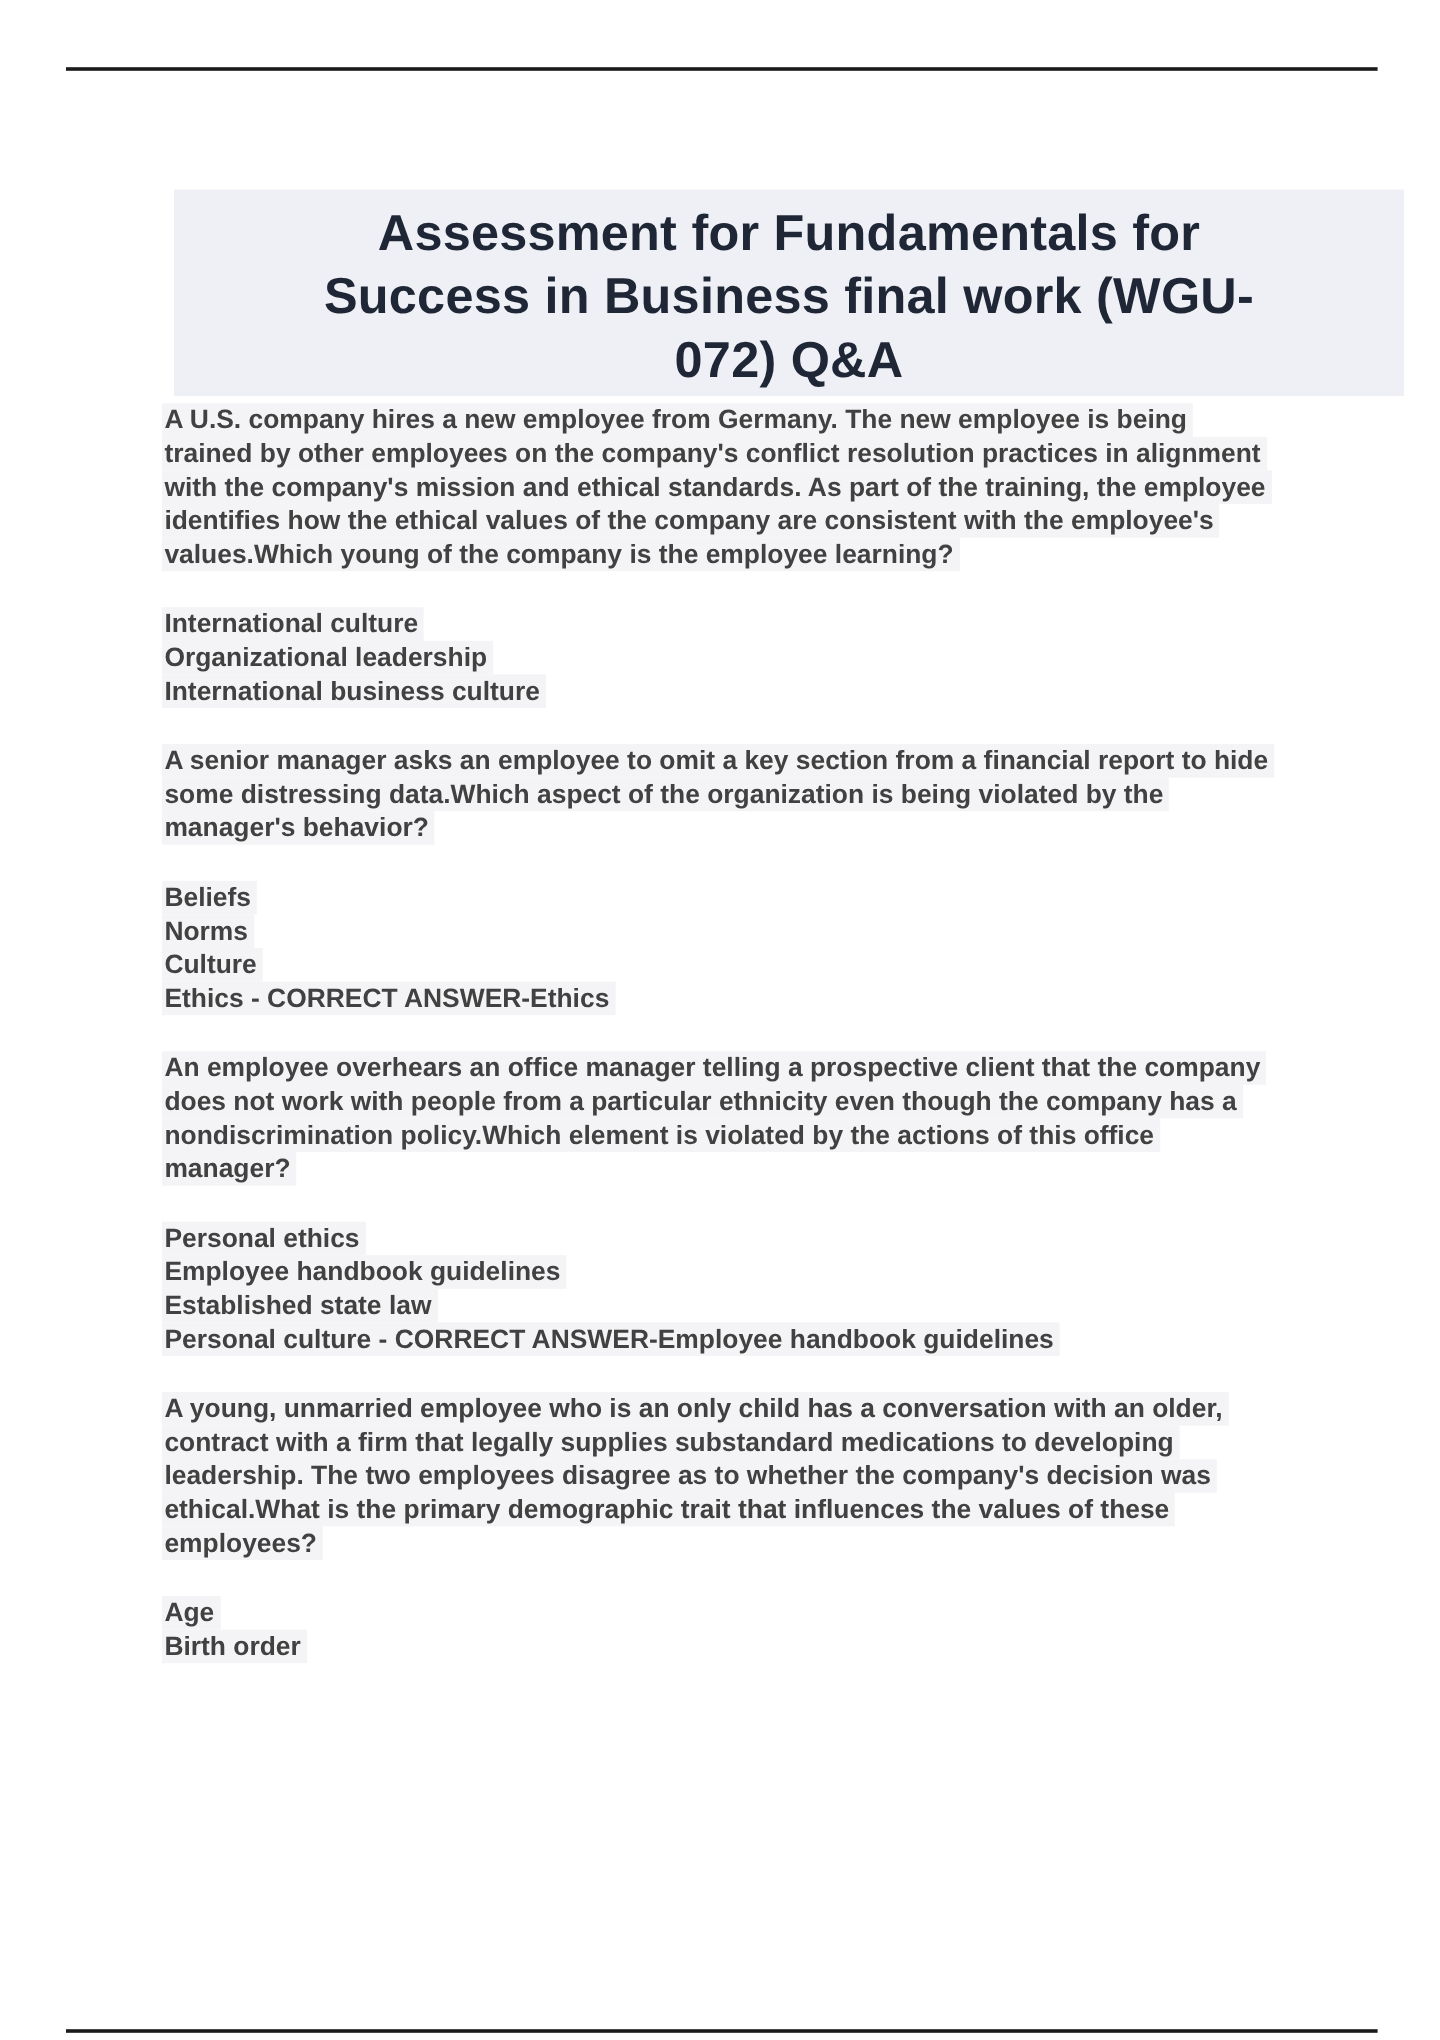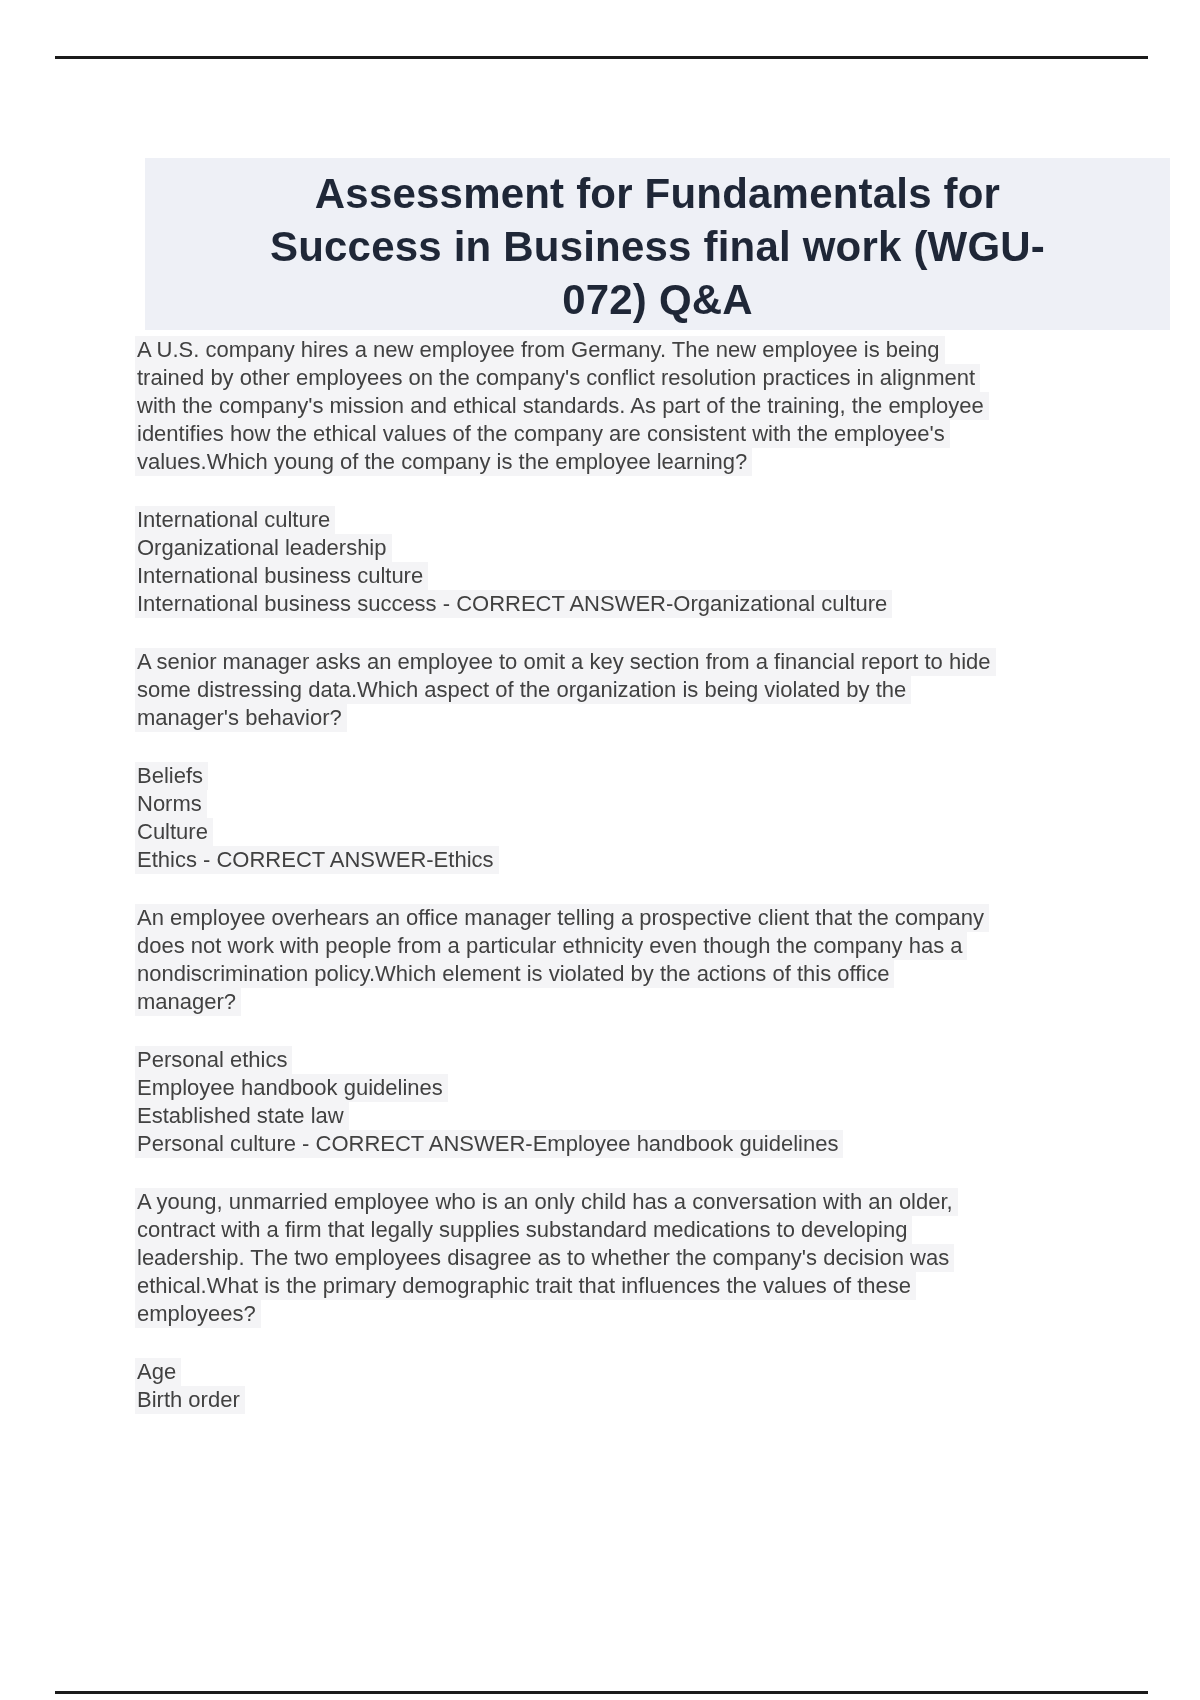--- a/index.html
+++ b/index.html
@@ -46,21 +46,21 @@
     letter-spacing: 0.2px;
     white-space: nowrap;
   }
 
   .content {
     position: absolute;
     left: 137px;
     top: 336px;
     width: 1010px;
   }
-  .block { margin-bottom: 30px; }
+  .block { margin-bottom: 30px; font-weight: bold; }
   .line {
     height: 28px;
     line-height: 28px;
     font-size: 22px;
     color: #414141;
     white-space: nowrap;
   }
   .hl {
     background: #f4f4f6;
     padding: 1px 5px 2px 2px;
@@ -87,21 +87,20 @@
       <div class="line"><span class="hl">trained by other employees on the company's conflict resolution practices in alignment</span></div>
       <div class="line"><span class="hl">with the company's mission and ethical standards. As part of the training, the employee</span></div>
       <div class="line"><span class="hl">identifies how the ethical values of the company are consistent with the employee's</span></div>
       <div class="line"><span class="hl">values.Which young of the company is the employee learning?</span></div>
     </div>
 
     <div class="block">
       <div class="line"><span class="hl">International culture</span></div>
       <div class="line"><span class="hl">Organizational leadership</span></div>
       <div class="line"><span class="hl">International business culture</span></div>
-      <div class="line"><span class="hl">International business success - CORRECT ANSWER-Organizational culture</span></div>
     </div>
 
     <div class="block">
       <div class="line"><span class="hl">A senior manager asks an employee to omit a key section from a financial report to hide</span></div>
       <div class="line"><span class="hl">some distressing data.Which aspect of the organization is being violated by the</span></div>
       <div class="line"><span class="hl">manager's behavior?</span></div>
     </div>
 
     <div class="block">
       <div class="line"><span class="hl">Beliefs</span></div>

